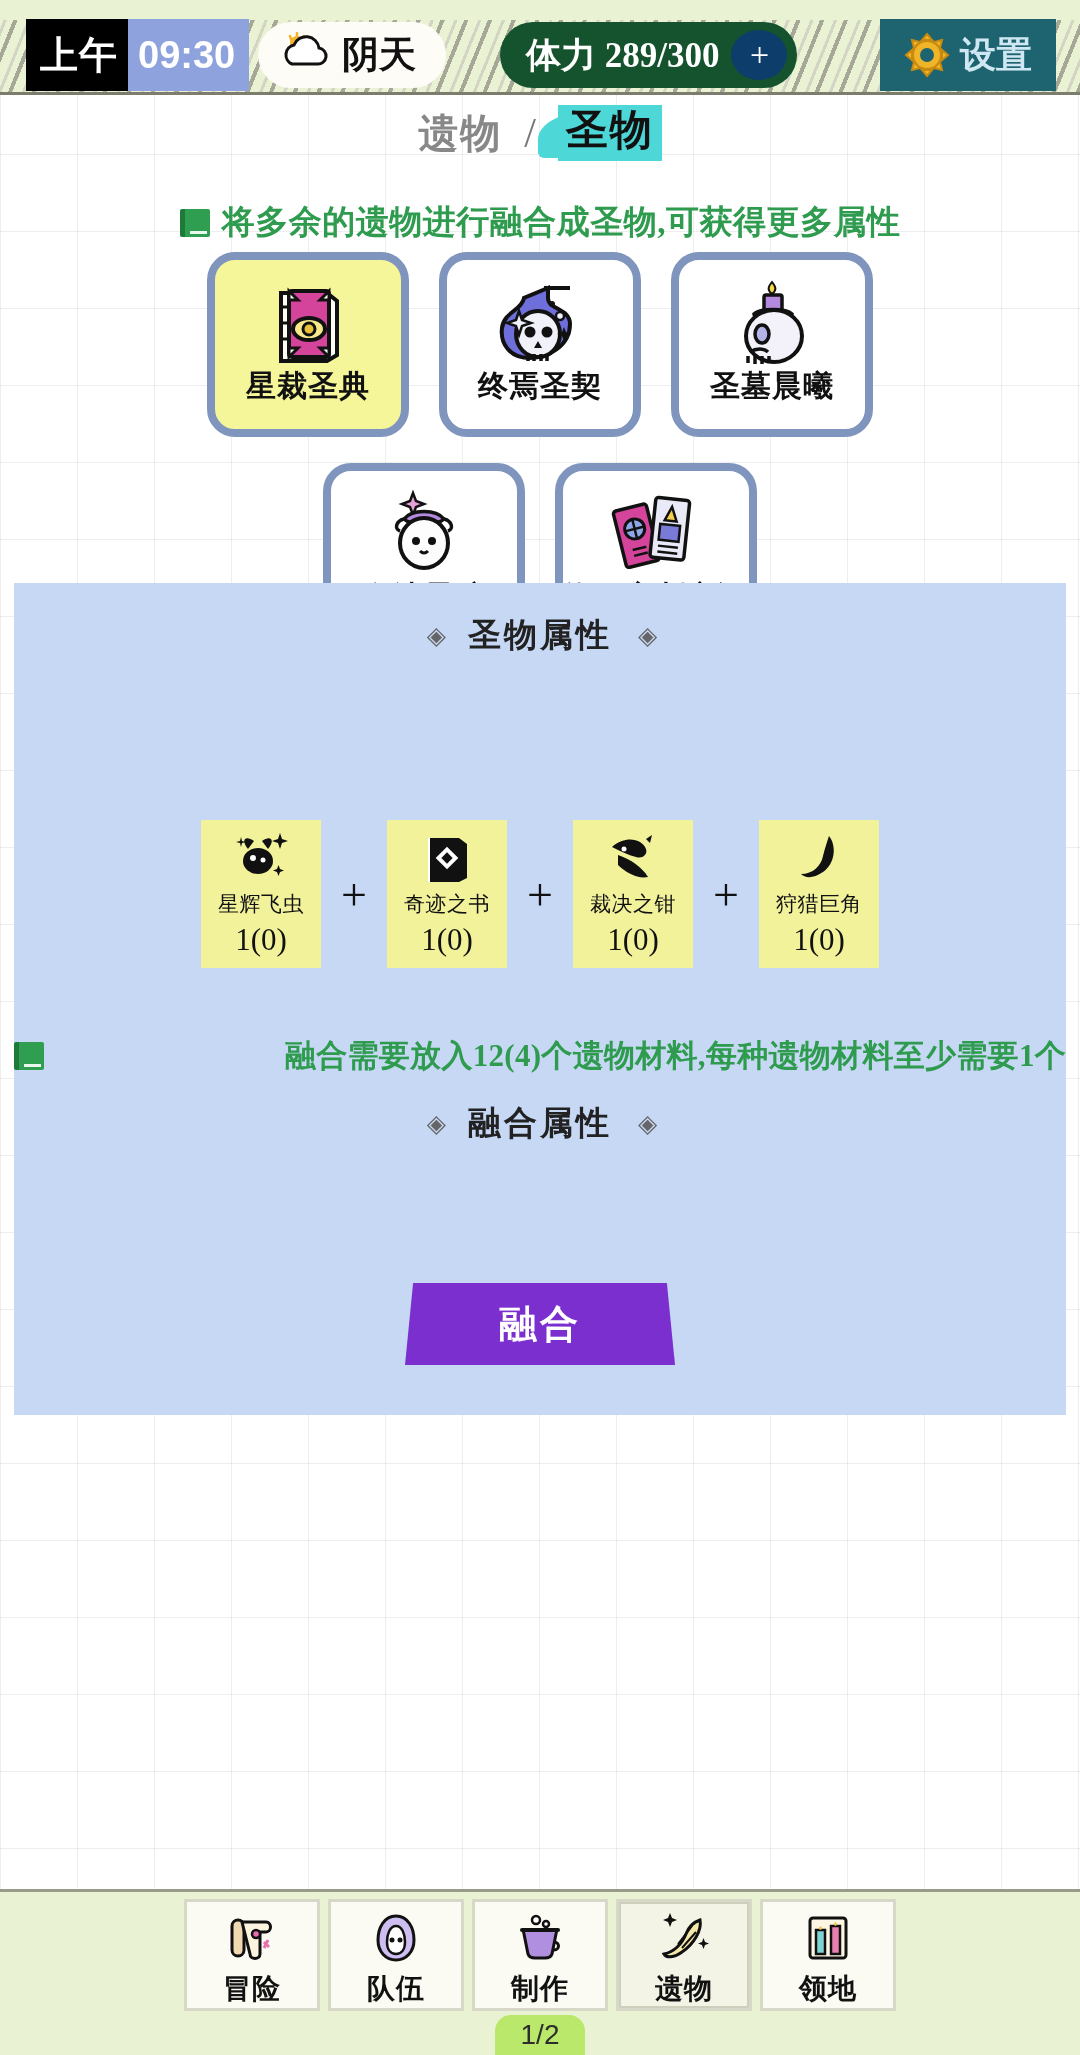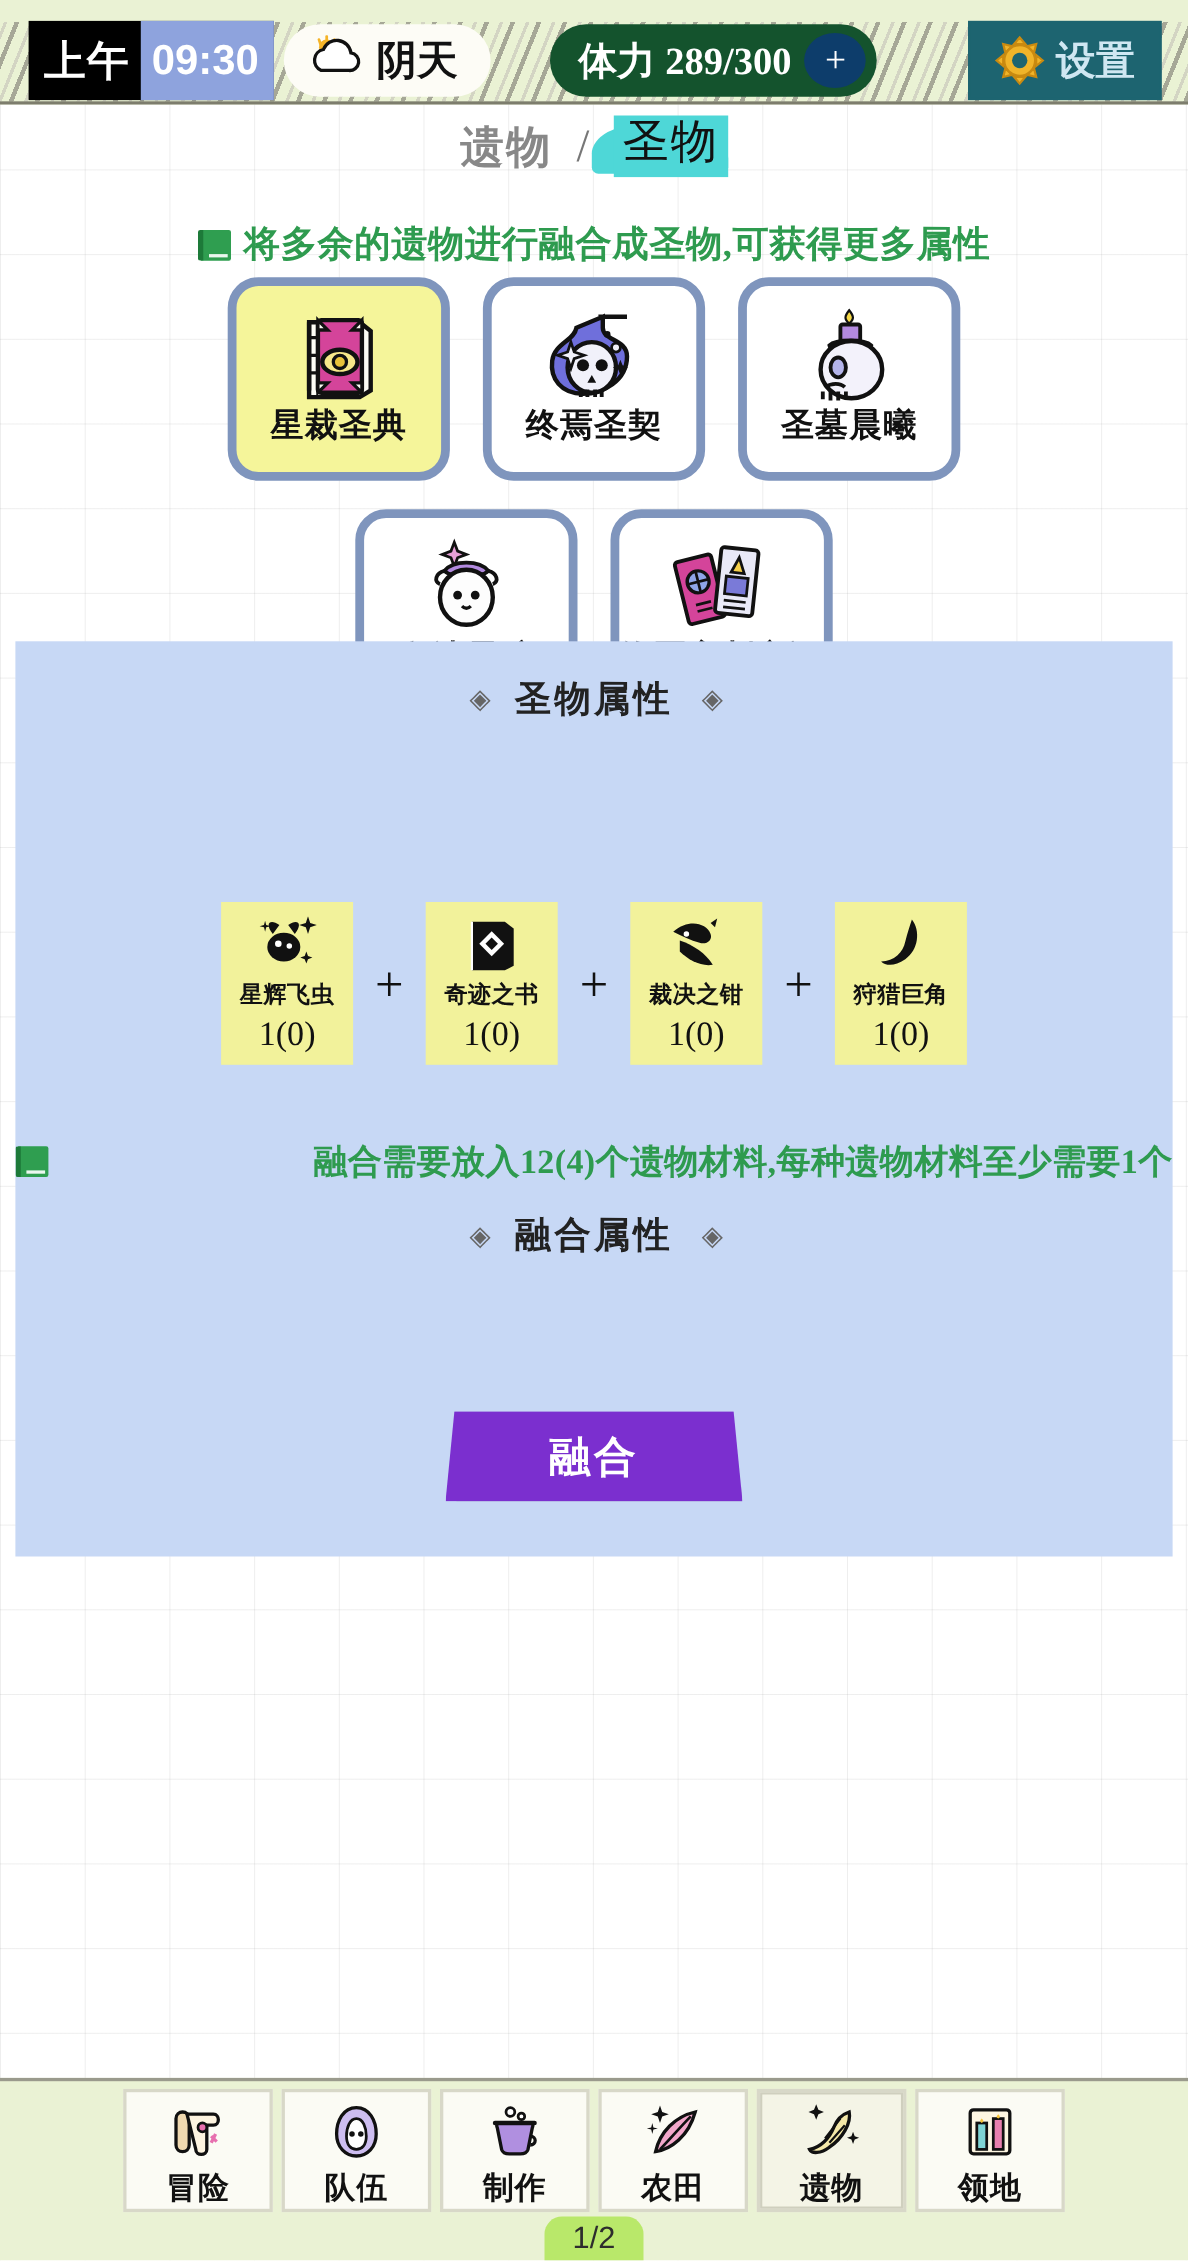--- a/index.html
+++ b/index.html
@@ -79,21 +79,21 @@
   .gear svg { display:block; }
 
   
   .tabrow {
     position: absolute; top: 106px; left: 0; width: 1080px; height: 54px;
     display: flex; align-items: center; justify-content: center; gap: 0px;
   }
   .tab-inactive { font-size: 40px; color: #888; font-weight: bold; letter-spacing:2px;}
   .tab-slash { font-size: 42px; color: #777; margin: 0 22px; transform: rotate(0deg); }
   .tab-active {
-    font-size: 42px; color: #111; font-weight: normal; letter-spacing:2px;
+    font-size: 42px; color: #111; font-weight: bold; letter-spacing:2px;
     background: #4ed7d7; padding: 4px 8px 10px 8px; line-height: 1;
   }
   .hl-brush {
     position:absolute; left:538px; top:112px; width:124px; height:46px;
     background:#4ed7d7; border-radius: 40% 55% 6px 6px / 60% 70% 6px 6px;
     z-index:0;
   }
 
   
   .hint-row {
@@ -142,21 +142,21 @@
   .mats-row {
     position: absolute; left: 0; top: 237px; width: 1052px;
     display: flex; align-items: center; justify-content: center; gap: 0;
   }
   .mat-slot {
     width: 120px; height: 148px; background: #f2f29b;
     display: flex; flex-direction: column; align-items: center;
     padding-top: 8px; position: relative;
   }
   .mat-icon { width: 62px; height: 60px; display:flex; align-items:center; justify-content:center; }
-  .mat-name { font-size: 21px; font-weight: bold; color: #111; margin-top: 2px; letter-spacing: .5px;}
+  .mat-name { font-size: 21px; font-weight: normal; color: #111; margin-top: 2px; letter-spacing: .5px;}
   .mat-count { font-size: 31px; color: #111; margin-top: 4px; font-family:"Liberation Serif",serif;}
   .plus-sep { font-size: 46px; color: #111; width: 66px; text-align: center; font-weight: 500; }
 
   
   .req-row {
     position: absolute; left: 0; top: 452px; width: 1052px;
     display: flex; align-items: center; justify-content: space-between; gap: 10px;
   }
   .req-text { font-size: 31px; color: #2e9b4f; font-weight: bold; letter-spacing: .3px; }
 
@@ -464,31 +464,20 @@
         <path d="M14 18 h28 c2 0 3 2 2 4 l-4 20 c-1 3 -4 4 -7 4 h-10 c-3 0 -6 -1 -7 -4 l-4 -20 c-1 -2 0 -4 2 -4 z" fill="#b08fe0" stroke="#111" stroke-width="3"></path>
         <path d="M10 18 h36" stroke="#111" stroke-width="4" stroke-linecap="round"></path>
         <circle cx="24" cy="8" r="4" fill="#fff" stroke="#111" stroke-width="2.5"></circle>
         <circle cx="34" cy="12" r="3" fill="#fff" stroke="#111" stroke-width="2.5"></circle>
         <path d="M42 30 c6 0 6 8 0 8" fill="none" stroke="#111" stroke-width="3"></path>
       </svg>
     </span>
     <span class="nav-label">制作</span>
   </div>
 
-  <div class="nav-item">
-    <span class="nav-icon">
-      <svg width="56" height="52" viewBox="0 0 56 52">
-        <path d="M48 8 c-6 22 -22 34 -36 36 c4 -18 18 -32 36 -36 z" fill="#f3a8cb" stroke="#111" stroke-width="3"></path>
-        <path d="M44 12 c-10 10 -20 22 -28 30" stroke="#111" stroke-width="2.5" fill="none"></path>
-        <path d="M14 8 l2 -6 l2 6 l6 2 l-6 2 l-2 6 l-2 -6 l-6 -2 z" fill="#111"></path>
-        <path d="M8 22 l1 -4 l1 4 l4 1 l-4 1 l-1 4 l-1 -4 l-4 -1 z" fill="#111"></path>
-      </svg>
-    </span>
-    <span class="nav-label">农田</span>
-  </div>
 
 
   <div class="nav-item active">
     <span class="nav-icon">
       <svg width="56" height="52" viewBox="0 0 56 52">
         <path d="M44 8 c2 10 -6 24 -18 32 c-8 6 -16 6 -18 2 c10 -2 18 -10 22 -20 c3 -8 8 -12 14 -14 z" fill="#f4e8a8" stroke="#111" stroke-width="3"></path>
         <path d="M36 14 l-14 18 M40 20 l-14 16" stroke="#111" stroke-width="2"></path>
         <path d="M12 6 l2 -5 l2 5 l5 2 l-5 2 l-2 5 l-2 -5 l-5 -2 z" fill="#111"></path>
         <path d="M46 30 l1.5 -4 l1.5 4 l4 1.5 l-4 1.5 l-1.5 4 l-1.5 -4 l-4 -1.5 z" fill="#111"></path>
       </svg>

